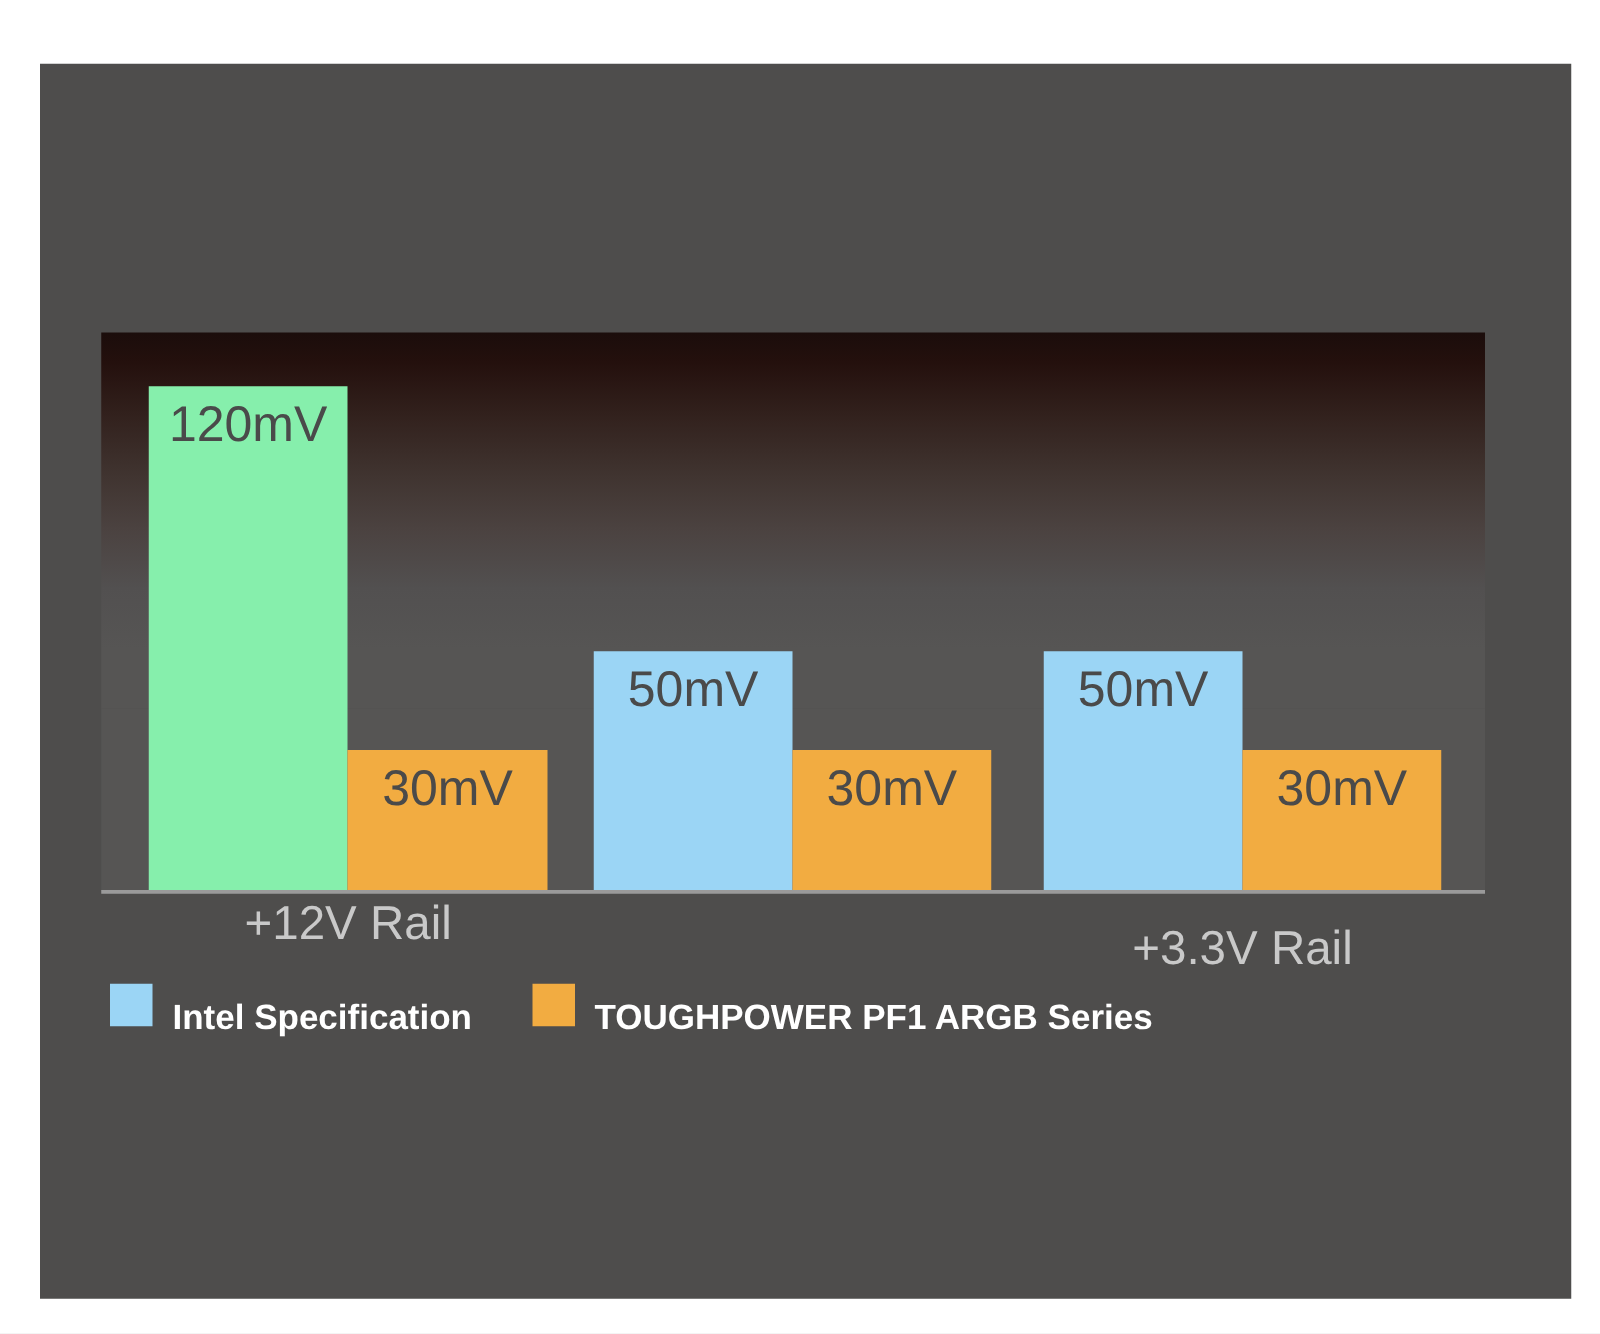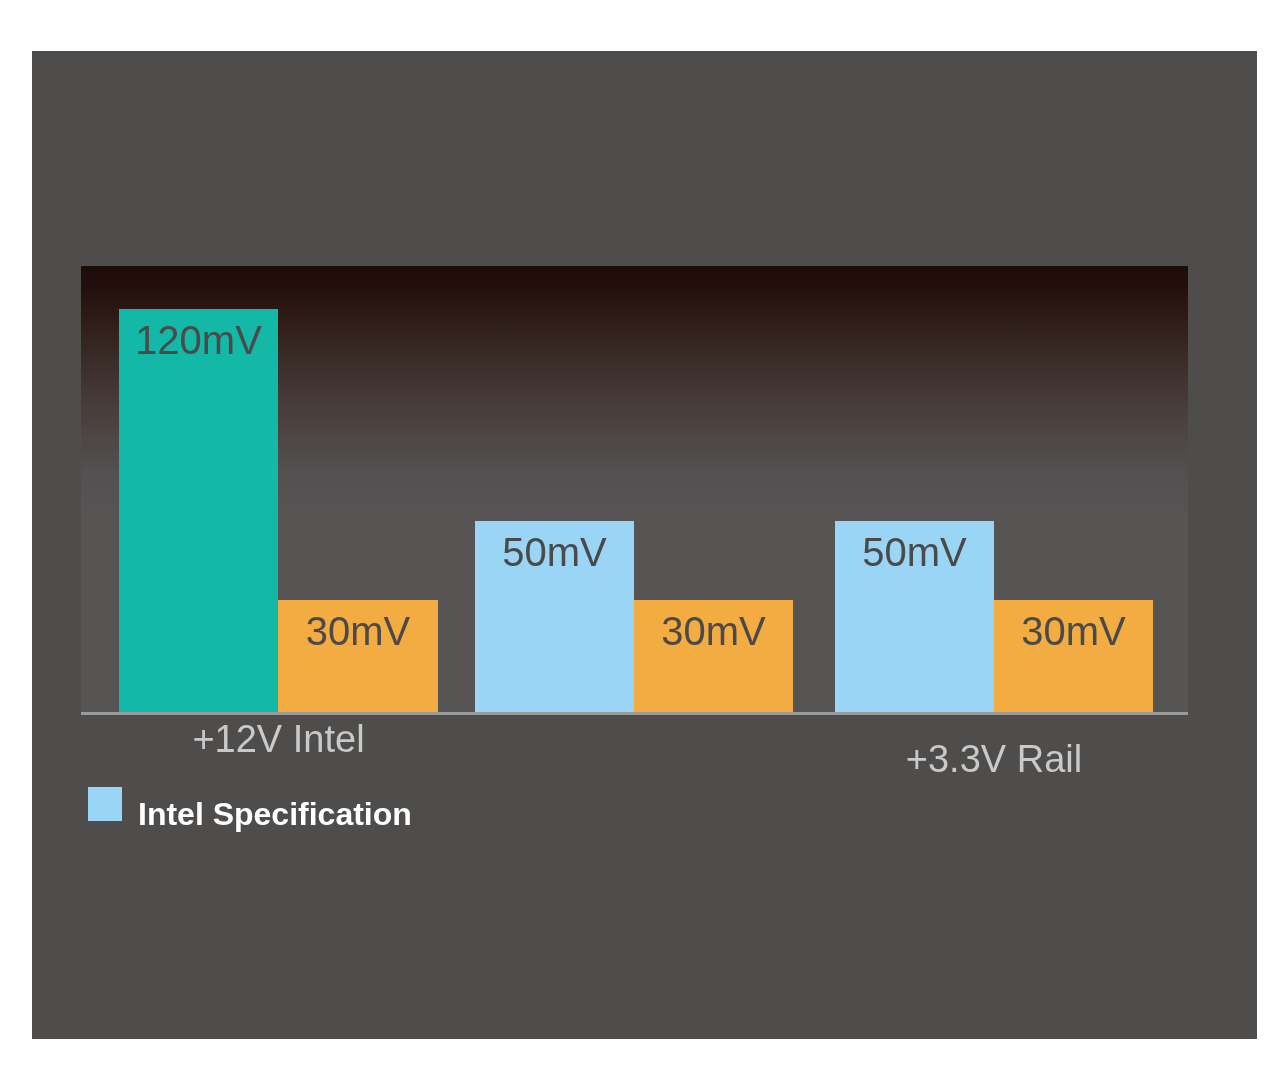--- a/index.html
+++ b/index.html
@@ -110,39 +110,39 @@
     align-items: center;
     white-space: nowrap;
   }
   .legend-swatch {
     width: 34px;
     height: 34px;
     flex: 0 0 auto;
   }
   .legend-text {
     margin-left: 16px;
-    font-size: 32px;
+    font-size: 28px;
     font-weight: bold;
     color: #ffffff;
     line-height: 1;
     margin-top: 20px;
   }
   #legend-gap { width: 48px; flex: 0 0 auto; }
 </style>
 </head>
 <body>
 
 <div id="chart-card">
 
   <div id="plot-area"></div>
   <div id="plot-area-lower"></div>
 
   <div id="bars-layer">
 
-    <div class="bar" style="left:87px; width:159px; height:403px; background:#14b8a6;">
+    <div class="bar" style="left:87px; width:159px; height:403px; background:#86efac;">
       <span class="bar-label">120mV</span>
     </div>
     <div class="bar" style="left:246px; width:160px; height:112px; background:#f2ac41;">
       <span class="bar-label">30mV</span>
     </div>
 
     <div class="bar" style="left:443px; width:159px; height:191px; background:#9bd5f5;">
       <span class="bar-label">50mV</span>
     </div>
     <div class="bar" style="left:602px; width:159px; height:112px; background:#f2ac41;">
@@ -153,27 +153,31 @@
       <span class="bar-label">50mV</span>
     </div>
     <div class="bar" style="left:962px; width:159px; height:112px; background:#f2ac41;">
       <span class="bar-label">30mV</span>
     </div>
   </div>
 
   <div id="axis-line"></div>
 
   <div class="cat-label" style="left:87px; width:319px;">
-    <span>+12V Intel</span>
+    <span>+12V Rail</span>
   </div>
   <div class="cat-label" style="left:803px; width:318px;margin-top:20px;">
     <span>+3.3V Rail</span>
   </div>
 
   <div id="legend">
     <div class="legend-item">
       <span class="legend-swatch" style="background:#9bd5f5;"></span>
       <span class="legend-text">Intel Specification</span>
     </div>
     <div id="legend-gap"></div>
+    <div class="legend-item">
+      <span class="legend-swatch" style="background:#f2ac41;"></span>
+      <span class="legend-text">TOUGHPOWER PF1 ARGB Series</span>
+    </div>
   </div>
 
 </div>
 
 </body></html>

